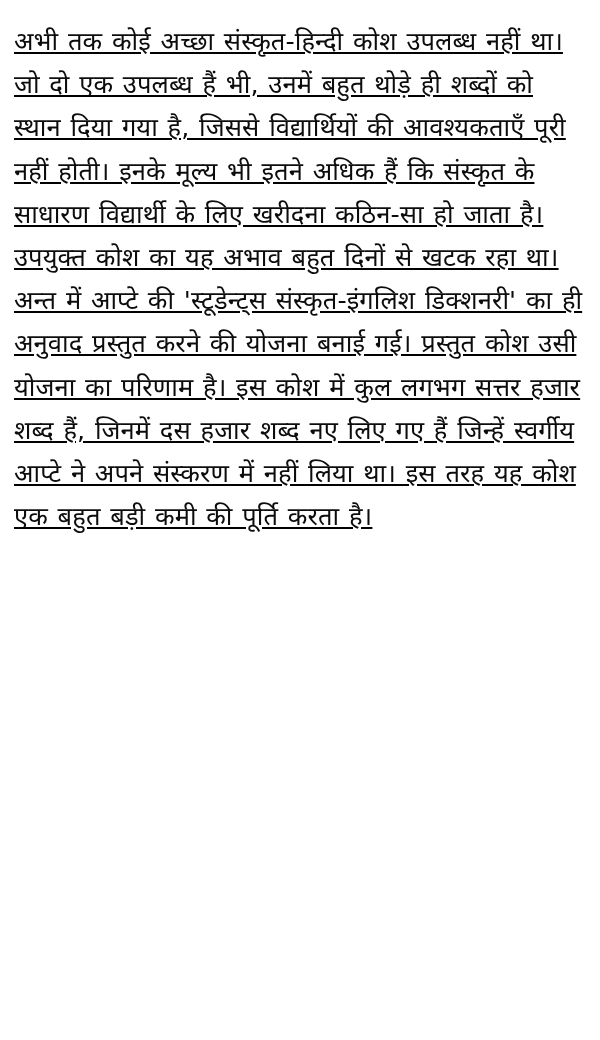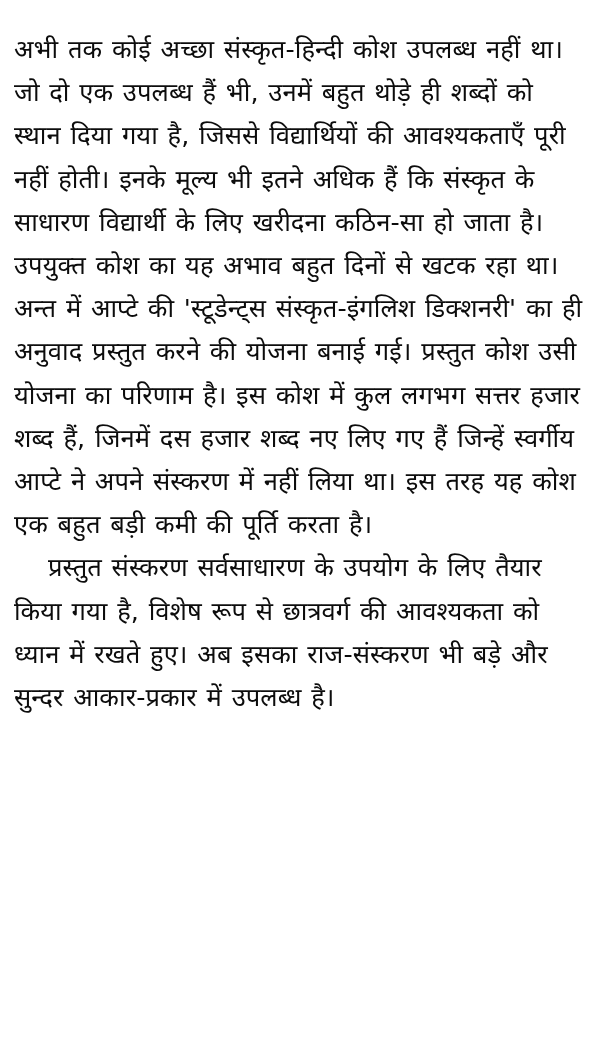--- a/index.html
+++ b/index.html
@@ -12,21 +12,22 @@
     height: 1040px;
     overflow: hidden;
     font-family: "Liberation Serif", "DejaVu Serif", serif;
   }
   .page {
     position: relative;
     width: 600px;
     height: 1040px;
     background: #ffffff;
     box-sizing: border-box;
-    padding: 28px 14px 10px 14px;
+    padding: 20px 14px 10px 14px;
+    text-decoration: underline;
   }
   .text-body {
     color: #0a0a0a;
   }
   .para {
     margin: 0;
     font-size: 25.5px;
     line-height: 43.2px;
     letter-spacing: 0.1px;
     word-spacing: 1.5px;
@@ -41,15 +42,14 @@
   .para + .para {
     margin-top: 0px;
   }
 </style>
 </head>
 <body>
 
 <div class="page">
   <div class="text-body">
     <p class="para">अभी तक कोई अच्छा संस्कृत-हिन्दी कोश उपलब्ध नहीं था। जो दो एक उपलब्ध हैं भी, उनमें बहुत थोड़े ही शब्दों को स्थान दिया गया है, जिससे विद्यार्थियों की आवश्यकताएँ पूरी नहीं होती। इनके मूल्य भी इतने अधिक हैं कि संस्कृत के साधारण विद्यार्थी के लिए खरीदना कठिन-सा हो जाता है। उपयुक्त कोश का यह अभाव बहुत दिनों से खटक रहा था। अन्त में आप्टे की 'स्टूडेन्ट्स संस्कृत-इंगलिश डिक्शनरी' का ही अनुवाद प्रस्तुत करने की योजना बनाई गई। प्रस्तुत कोश उसी योजना का परिणाम है। इस कोश में कुल लगभग सत्तर हजार शब्द हैं, जिनमें दस हजार शब्द नए लिए गए हैं जिन्हें स्वर्गीय आप्टे ने अपने संस्करण में नहीं लिया था। इस तरह यह कोश एक बहुत बड़ी कमी की पूर्ति करता है।</p>
-    <p class="para indent">प्रस्तुत संस्करण सर्वसाधारण के उपयोग के लिए तैयार किया गया है, विशेष रूप से छात्रवर्ग की आवश्यकता को ध्यान में रखते हुए। अब इसका राज-संस्करण भी बड़े और सुन्दर आकार-प्रकार में उपलब्ध है।</p>
   </div>
 </div>
 
 </body></html>

